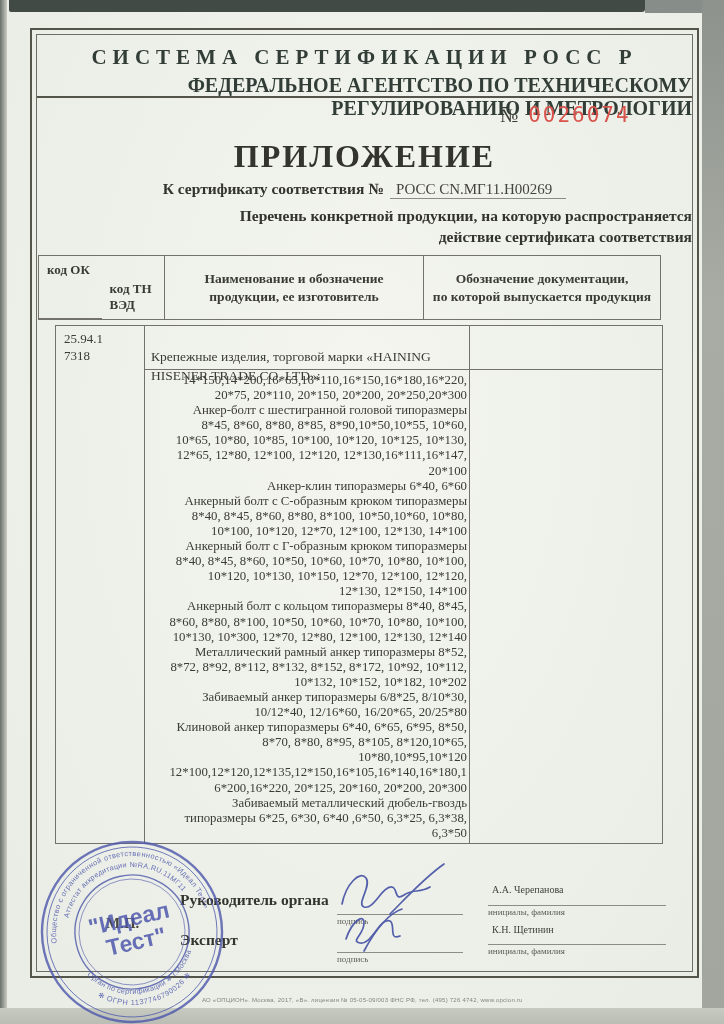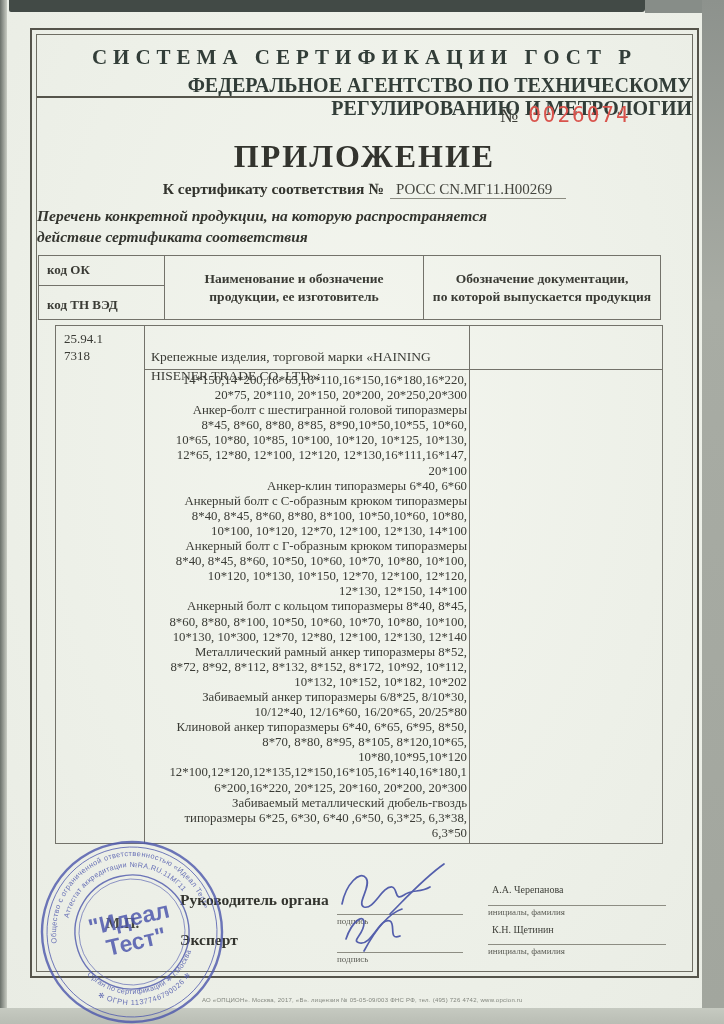--- a/index.html
+++ b/index.html
@@ -33,27 +33,27 @@
   .serial .nolabel { font-size:19px; color:#3a3b35; }
   .serial .num { font-family:"DejaVu Sans Mono", monospace; font-size:21px; letter-spacing:2px; color:#d9534c; }
 
   .title { position:absolute; left:37px; top:138px; width:655px; text-align:center;
            font-size:32px; font-weight:bold; letter-spacing:2px; color:#33342e; }
 
   .cert-line { position:absolute; left:37px; top:180px; width:655px; text-align:center; }
   .cert-line .lbl { font-size:15.5px; font-weight:bold; color:#33342e; }
   .cert-line .num { font-size:15px; color:#44453e; border-bottom:1px solid #8b8b81; padding:0 14px 1px 6px; margin-left:6px; }
 
-  .subtitle { position:absolute; left:37px; top:206px; width:655px; text-align:left;
-              font-size:15.5px; font-weight:bold; line-height:20.5px; color:#33342e; white-space:pre-line;font-style:italic; }
+  .subtitle { position:absolute; left:37px; top:206px; width:655px; text-align:right;
+              font-size:15.5px; font-weight:bold; line-height:20.5px; color:#33342e; white-space:pre-line; }
 
   
   .thead { position:absolute; left:38px; top:255px; width:623px; height:65px;
            border:1px solid #73726a; display:flex; }
-  .thead .c1 { width:126px; border-right:1px solid #73726a; display:flex; flex-direction:column; }
+  .thead .c1 { width:126px; border-right:1px solid #73726a; display:flex; flex-direction:row; }
   .thead .c1 .cell { flex:1; padding:6px 0 2px 8px; font-size:13px; font-weight:bold; color:#3a3b35; }
   .thead .c1 .cell.top { border-bottom:1px solid #73726a; }
   .thead .c1 .cell.bot { display:flex; align-items:flex-end; padding-bottom:6px; }
   .thead .c2 { width:259px; border-right:1px solid #73726a; }
   .thead .c3 { flex:1; }
   .thead .c2, .thead .c3 { display:flex; align-items:center; justify-content:center;
      text-align:center; font-size:13.5px; font-weight:bold; color:#3a3b35; white-space:pre-line; line-height:18px; }
 
   
   .tbody { position:absolute; left:55px; top:325px; width:608px; height:519px; border:1px solid #73726a; }
@@ -87,21 +87,21 @@
 
   <div class="edge-top"></div>
   <div class="edge-topr"></div>
   <div class="edge-left"></div>
   <div class="edge-right"></div>
   <div class="edge-bottom"></div>
 
   <div class="frame-outer"></div>
   <div class="frame-inner"></div>
 
-  <div class="hdr1">СИСТЕМА СЕРТИФИКАЦИИ ГОСТ Р</div>
+  <div class="hdr1">СИСТЕМА СЕРТИФИКАЦИИ РОСС Р</div>
   <div class="hdr2">ФЕДЕРАЛЬНОЕ АГЕНТСТВО ПО ТЕХНИЧЕСКОМУ РЕГУЛИРОВАНИЮ И МЕТРОЛОГИИ</div>
   <div class="hdr-rule"></div>
 
   <div class="serial">
     <span class="nolabel">№</span>
     <span class="num">0026074</span>
   </div>
 
   <div class="title">ПРИЛОЖЕНИЕ</div>
   <div class="cert-line">

